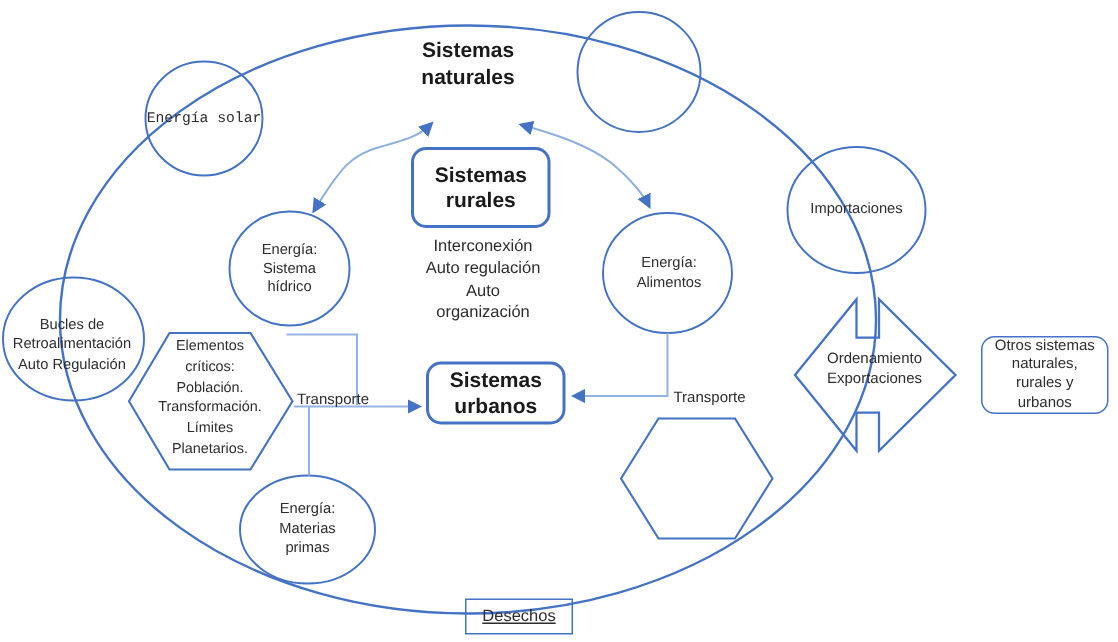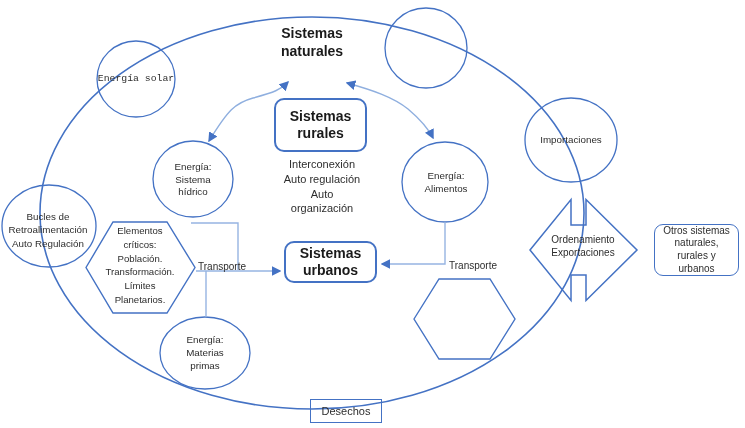--- a/index.html
+++ b/index.html
@@ -63,21 +63,21 @@
   </svg>
 
   <div class="box" style="left:274px;top:98px;width:93px;height:54px;">Sistemas
 rurales</div>
   <div class="box" style="left:284px;top:241px;width:93px;height:42px;">Sistemas
 urbanos</div>
   <div class="box thin" style="left:654px;top:224px;width:85px;height:52px;">Otros sistemas
 naturales,
 rurales y
 urbanos</div>
-  <div class="box square" style="left:310px;top:399px;width:72px;height:24px;">Desechos</div>
+  <div class="box square" style="left:310px;top:399px;width:72px;height:24px;text-decoration:underline;">Desechos</div>
 
   <div class="lbl title" style="left:312px;top:25px;width:130px;">Sistemas
 naturales</div>
   <div class="lbl centertext" style="left:322px;top:157px;width:130px;">Interconexión
 Auto regulación
 Auto
 organización</div>
 
   <div class="lbl" style="left:136px;top:73px;width:100px;font-family:Liberation Mono, monospace;">Energía solar</div>
   <div class="lbl" style="left:571px;top:134px;width:100px;">Importaciones</div>

